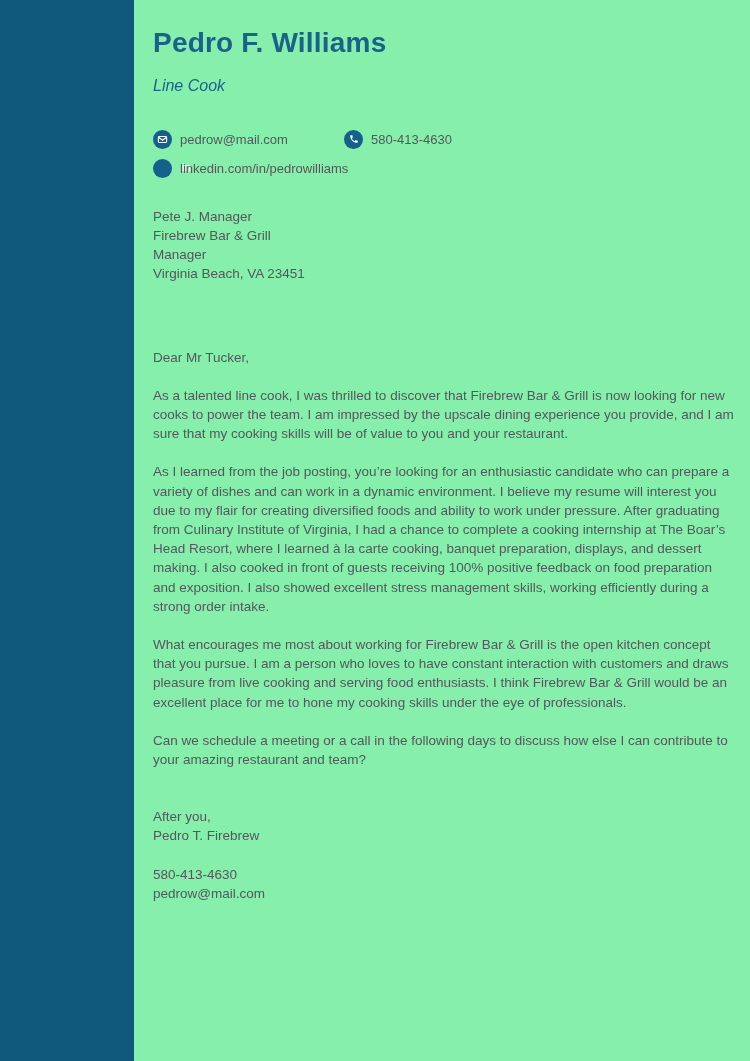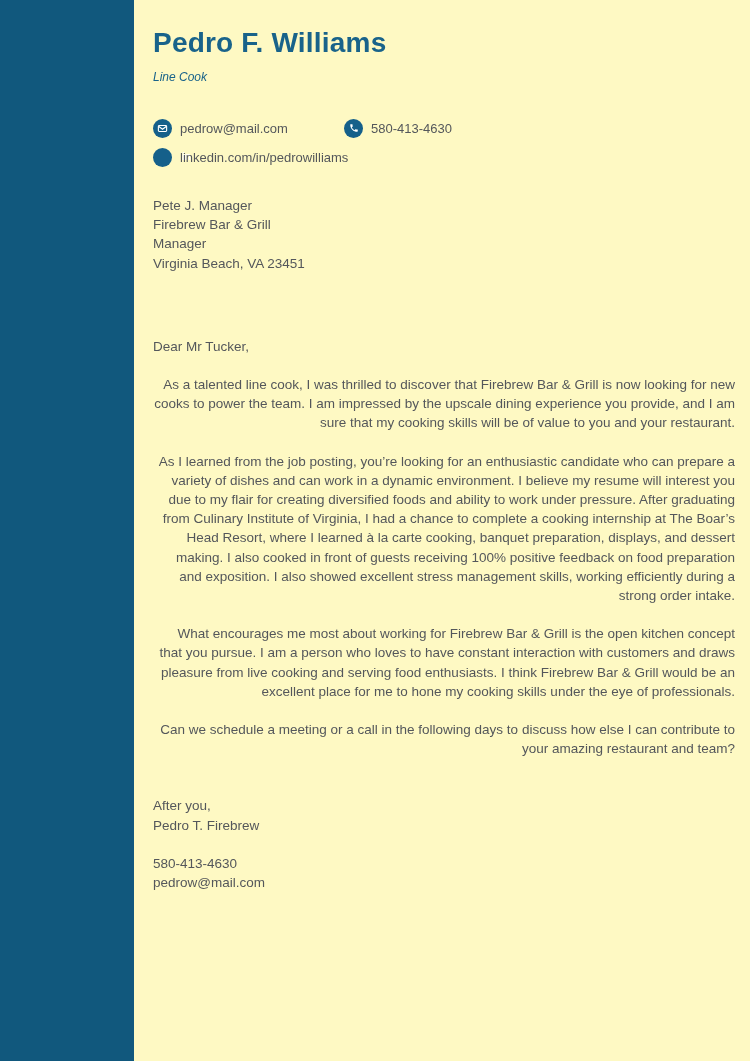--- a/index.html
+++ b/index.html
@@ -1,21 +1,21 @@
 <!DOCTYPE html>
 <html><head>
 <meta charset="utf-8">
 <style>
   * { margin: 0; padding: 0; box-sizing: border-box; }
   html, body { background: #e9e9e9; }
   .page {
     position: relative;
     width: 750px;
     height: 1061px;
-    background: #fef9c3;
+    background: #86efac;
     font-family: "Liberation Sans", "DejaVu Sans", sans-serif;
     overflow: hidden;
     margin: 0 auto;
   }
   .sidebar {
     position: absolute;
     left: 0; top: 0;
     width: 134px; height: 100%;
     background: #11587d;
   }
@@ -25,22 +25,22 @@
     width: 582px;
   }
   .name {
     font-size: 28px;
     font-weight: bold;
     color: #19638a;
     line-height: 1.2;
     letter-spacing: 0.2px;
   }
   .job-title {
-    margin-top: 10px;
-    font-size: 12px;
+    margin-top: 16px;
+    font-size: 16px;
     font-style: italic;
     color: #19638a;
     line-height: 1.2;
   }
   .contacts {
     margin-top: 35px;
     display: flex;
     flex-wrap: wrap;
   }
   .contact-item {
@@ -73,21 +73,21 @@
     padding-left: 48px;
   }
   .body-text {
     font-size: 13.5px;
     color: #54575b;
     line-height: 19.2px;
   }
   .date-line { margin-top: 50px; }
   .recipient { margin-top: 19px; }
   .salutation { margin-top: 64px; }
-  .para { margin-top: 19px; text-align: right; }
+  .para { margin-top: 19px; text-align: left; }
   .closing { margin-top: 38px; }
   .footer-contacts { margin-top: 19px; }
 </style>
 </head>
 <body>
 
 <div class="page">
   <div class="sidebar"></div>
 
   <div class="content">

